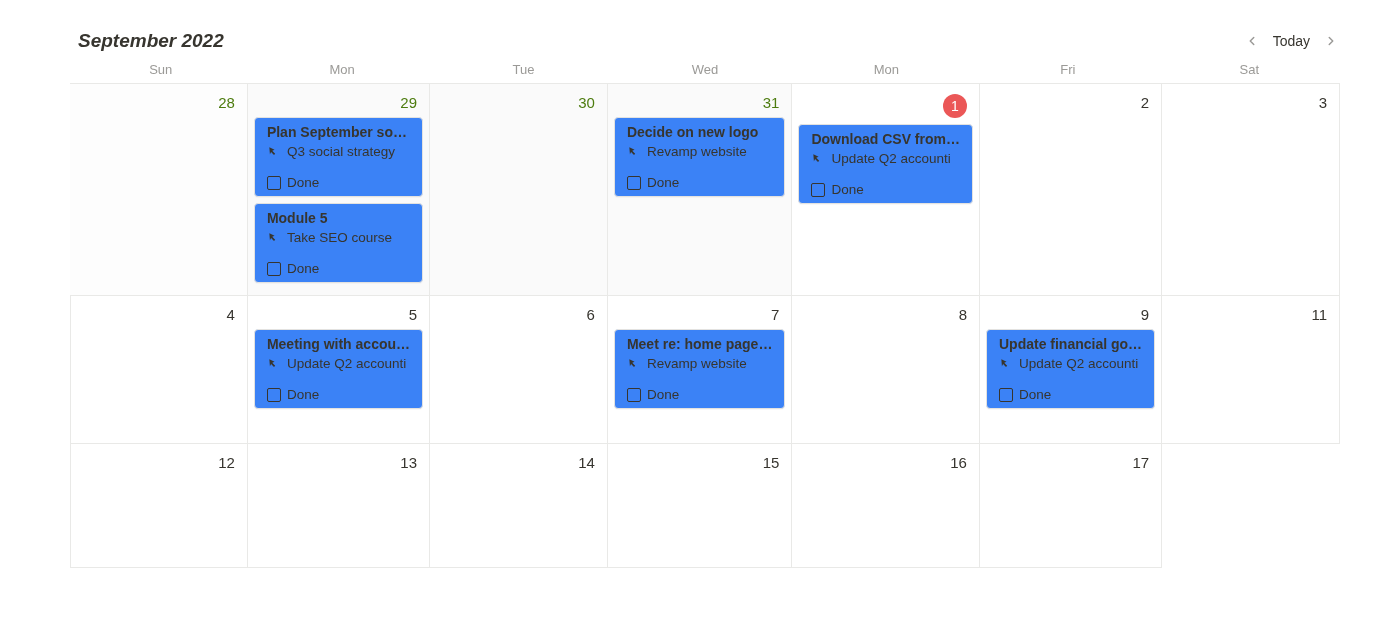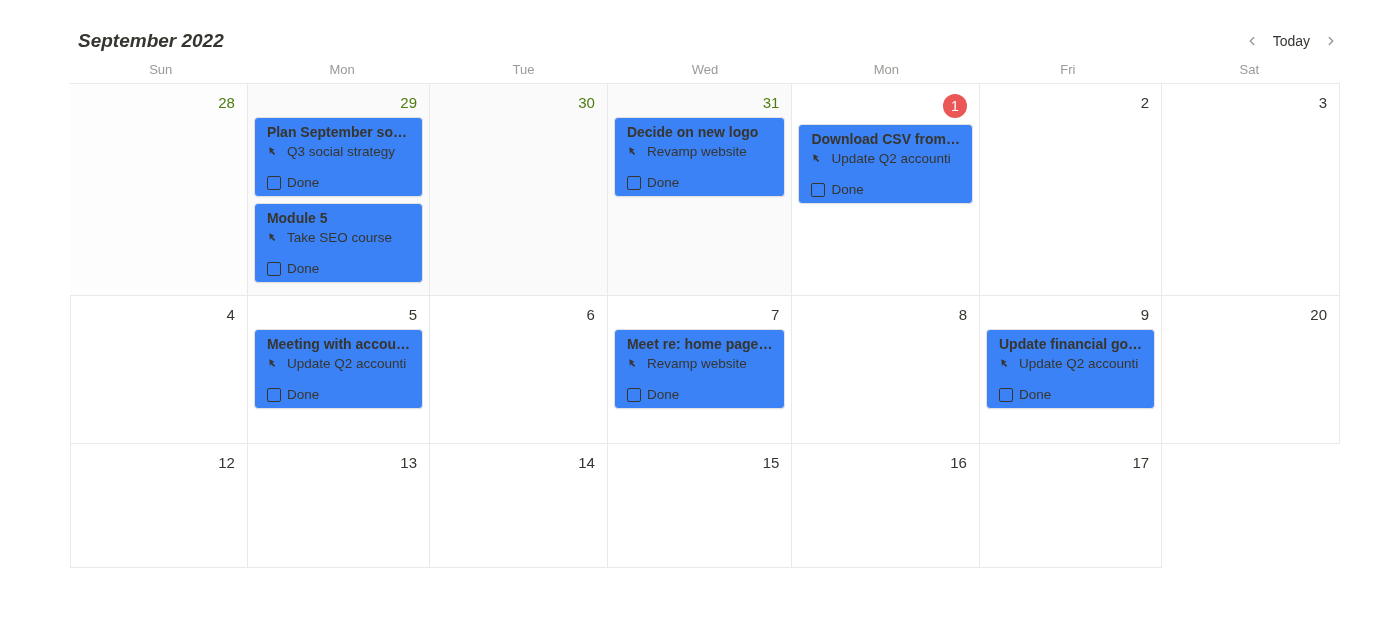--- a/index.html
+++ b/index.html
@@ -314,21 +314,21 @@
             </span>
             <span>Update Q2 accounti</span>
           </div>
           <div class="done">
             <span class="chk"></span>
             <span>Done</span>
           </div>
         </div>
       </div>
       <div class="cell row3" style="min-height: 124px;">
-        <div class="daynum">20</div>
+        <div class="daynum">11</div>
       </div>
       <div class="cell row3" style="min-height: 124px;">
         <div class="daynum">12</div>
       </div>
       <div class="cell row3" style="min-height: 124px;">
         <div class="daynum">13</div>
       </div>
       <div class="cell row3" style="min-height: 124px;">
         <div class="daynum">14</div>
       </div>

